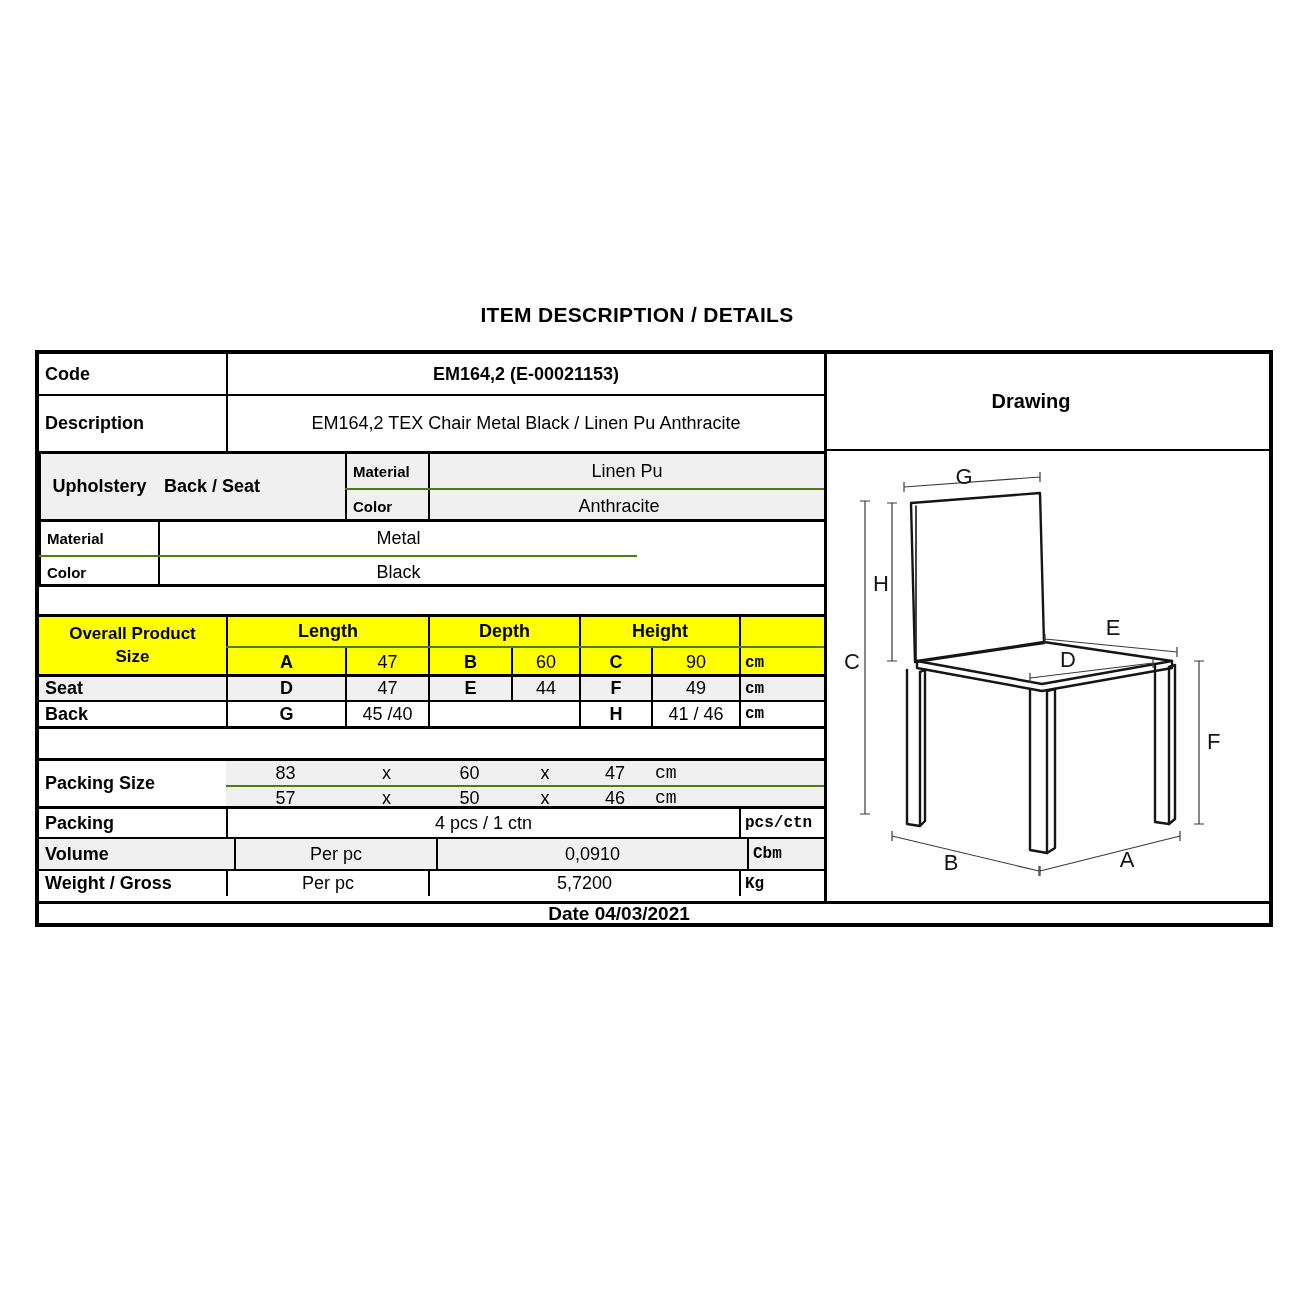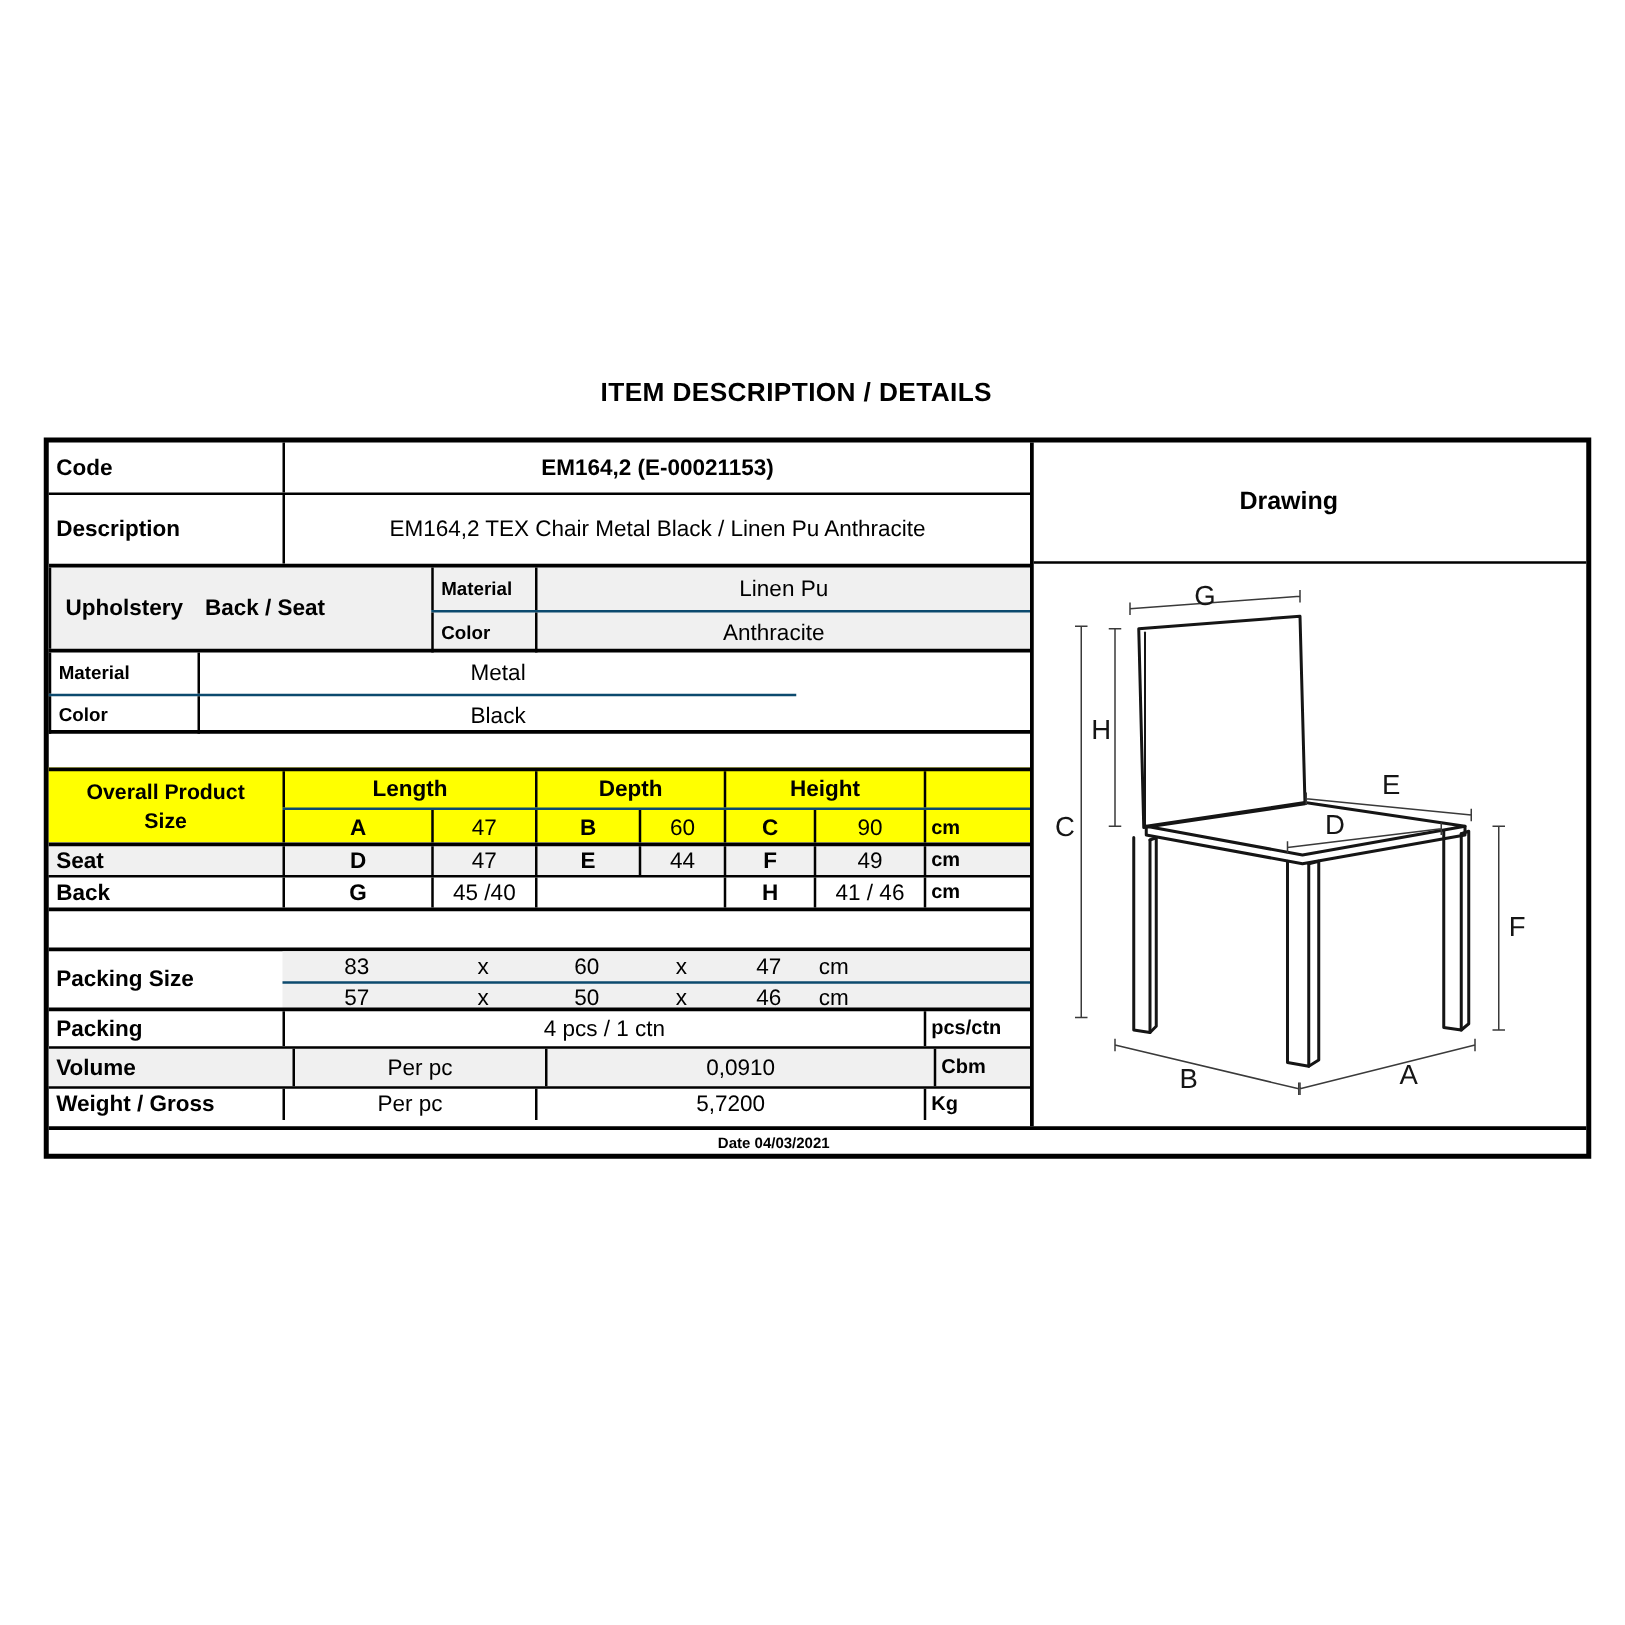--- a/index.html
+++ b/index.html
@@ -23,30 +23,30 @@
   .draw-part{width:445px;border-left:3px solid #000;box-sizing:border-box;display:flex;flex-direction:column;}
   .r{display:flex;border-top:2px solid #000;box-sizing:border-box;flex:none;}
   .r.bt0{border-top:none;}
   .r.bt3{border-top-width:3px;}
   .c{border-left:2px solid #000;box-sizing:border-box;display:flex;align-items:center;justify-content:center;overflow:hidden;white-space:nowrap;flex:none;}
   .c.first{border-left:none;}
   .c.nb{border-left:none;}
   .lab{justify-content:flex-start;padding-left:6px;font-weight:bold;}
   .small{font-size:15px;}
   .bold{font-weight:bold;}
-  .unit{justify-content:flex-start;padding-left:4px;font-weight:bold;font-size:16px;}
+  .unit{justify-content:flex-start;padding-left:4px;font-weight:bold;font-size:16px;font-family:Liberation Mono, monospace;}
   .shade{background:#f0f0f0;}
   .hl{background:#ffff00;}
   .subcol{display:flex;flex-direction:column;flex:none;}
-  .sr{display:flex;border-top:2px solid #0c4a6e;box-sizing:border-box;flex:none;}
+  .sr{display:flex;border-top:2px solid #4d7c0f;box-sizing:border-box;flex:none;}
   .sr.bt0{border-top:none;}
   .twoline{flex-direction:column;justify-content:center;line-height:1.35;}
   .date-row{
     border-top:3px solid #000;height:22px;box-sizing:border-box;
-    display:flex;align-items:center;justify-content:center;font-weight:bold;font-size:12px;
+    display:flex;align-items:center;justify-content:center;font-weight:bold;font-size:19px;
   }
   .date-row span{transform:translateX(-35px);}
   .draw-title{
     height:97px;border-bottom:2px solid #000;box-sizing:border-box;
     display:flex;align-items:center;justify-content:center;font-weight:bold;font-size:20px;
   }
   .draw-title span{transform:translateX(-17px);}
   .draw-canvas{flex:1;position:relative;}
   svg text{font-family:"Liberation Sans","DejaVu Sans",sans-serif;font-size:22px;fill:#151515;}
 </style>

